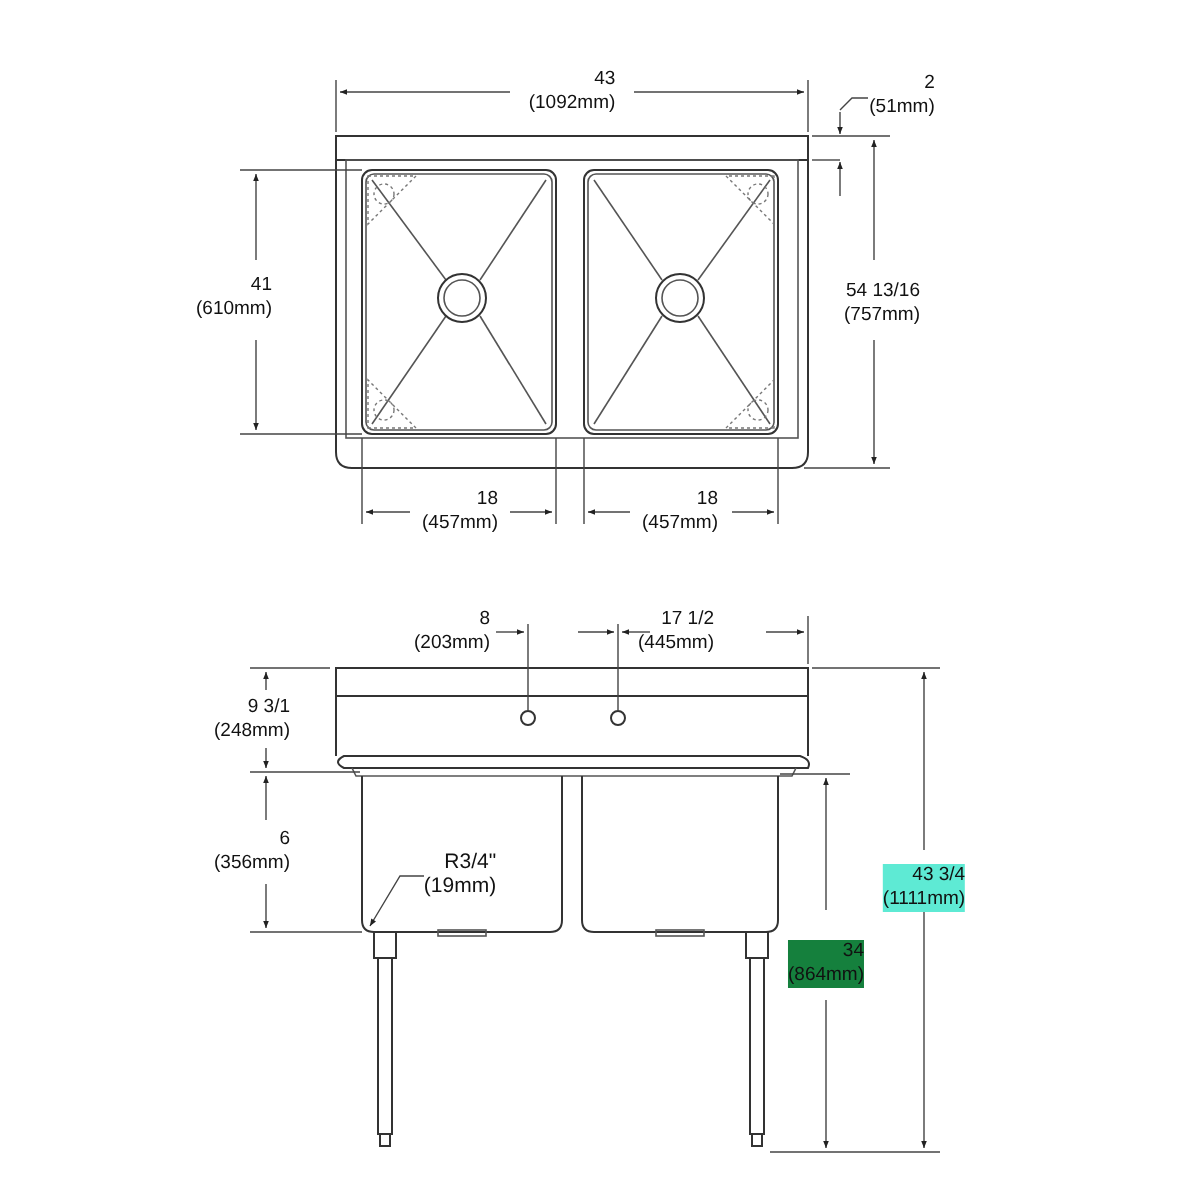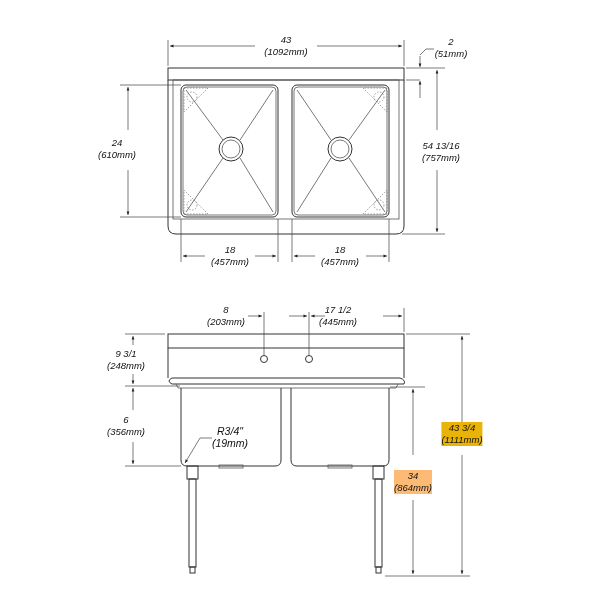--- a/index.html
+++ b/index.html
@@ -2,21 +2,21 @@
 <html><head>
 <meta charset="utf-8">
 <style>
   html, body { margin:0; padding:0; background:#ffffff; }
   body { width:600px; height:600px; overflow:hidden; position:relative; font-family:"Liberation Sans", sans-serif; }
   svg { position:absolute; left:0; top:0; }
   .ln { stroke:#333; stroke-width:1; fill:none; }
   .thin { stroke:#555; stroke-width:0.8; fill:none; }
   .dot { stroke:#777; stroke-width:0.7; fill:none; stroke-dasharray:1.5 1.5; }
   .dim { stroke:#444; stroke-width:0.7; fill:none; }
-  .lbl { position:absolute; font-size:9.5px; color:#111; text-align:center; line-height:12px; white-space:nowrap; transform:translateX(-50%);font-style:italic; }
+  .lbl { position:absolute; font-size:9.5px; color:#111; text-align:right; line-height:12px; white-space:nowrap; transform:translateX(-50%); }
 </style>
 </head>
 <body>
 
 <svg width="600" height="600" viewBox="0 0 600 600">
   <defs>
     <marker id="ar" viewBox="0 0 10 10" refX="10" refY="5" markerWidth="7" markerHeight="5" orient="auto-start-reverse">
       <path d="M0,1 L10,5 L0,9 z" fill="#222"></path>
     </marker>
   </defs>
@@ -147,21 +147,21 @@
 
 <div class="lbl" style="left:286px;top:34px">
   <div>43</div>
   <div>(1092mm)</div>
 </div>
 <div class="lbl" style="left:451px;top:36px">
   <div>2</div>
   <div>(51mm)</div>
 </div>
 <div class="lbl" style="left:117px;top:137px">
-  <div>24</div>
+  <div>41</div>
   <div>(610mm)</div>
 </div>
 <div class="lbl" style="left:441px;top:140px">
   <div>54 13/16</div>
   <div>(757mm)</div>
 </div>
 <div class="lbl" style="left:230px;top:244px">
   <div>18</div>
   <div>(457mm)</div>
 </div>
@@ -183,20 +183,20 @@
   <div>(248mm)</div>
 </div>
 <div class="lbl" style="left:126px;top:414px">
   <div>6</div>
   <div>(356mm)</div>
 </div>
 <div class="lbl" style="left:230px;top:425px;font-size:10.5px">
   <div>R3/4"</div>
   <div>(19mm)</div>
 </div>
-<div class="lbl" style="left:413px;top:470px;background:#fdba74">
+<div class="lbl" style="left:413px;top:470px;background:#15803d">
   <div>34</div>
   <div>(864mm)</div>
 </div>
-<div class="lbl" style="left:462px;top:422px;background:#eab308">
+<div class="lbl" style="left:462px;top:432px;background:#5eead4">
   <div>43 3/4</div>
   <div>(1111mm)</div>
 </div>
 
 </body></html>

